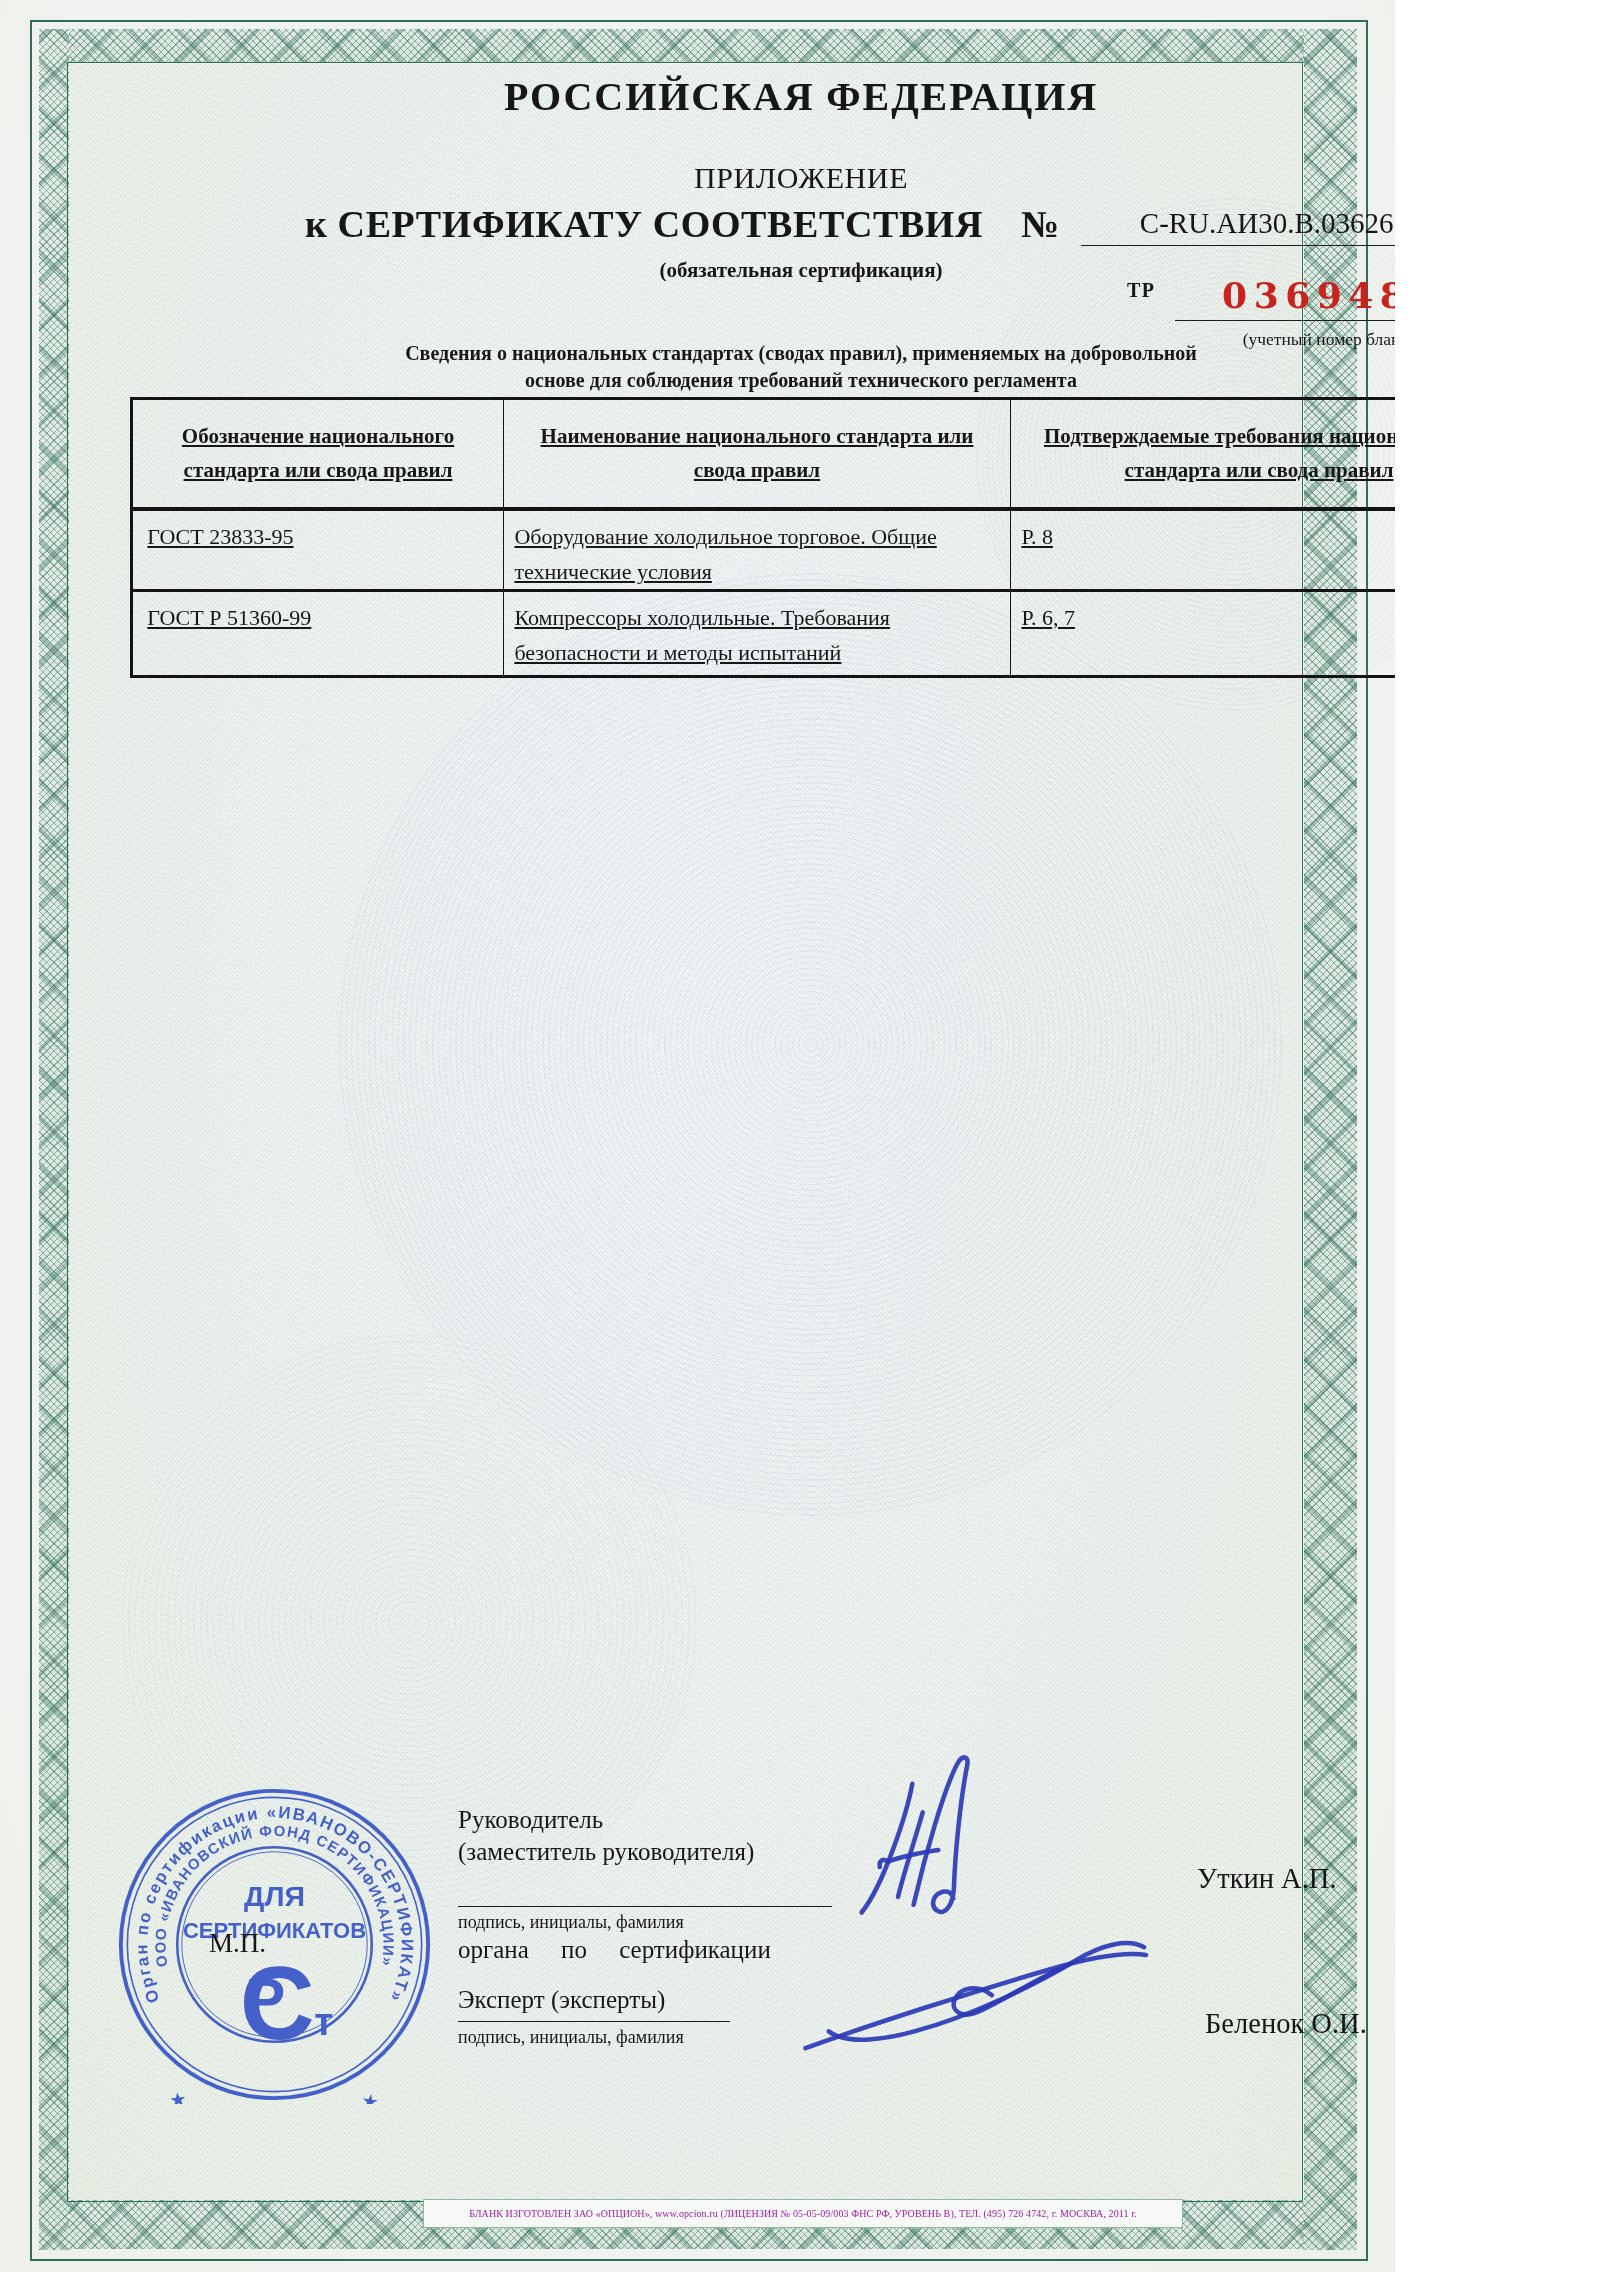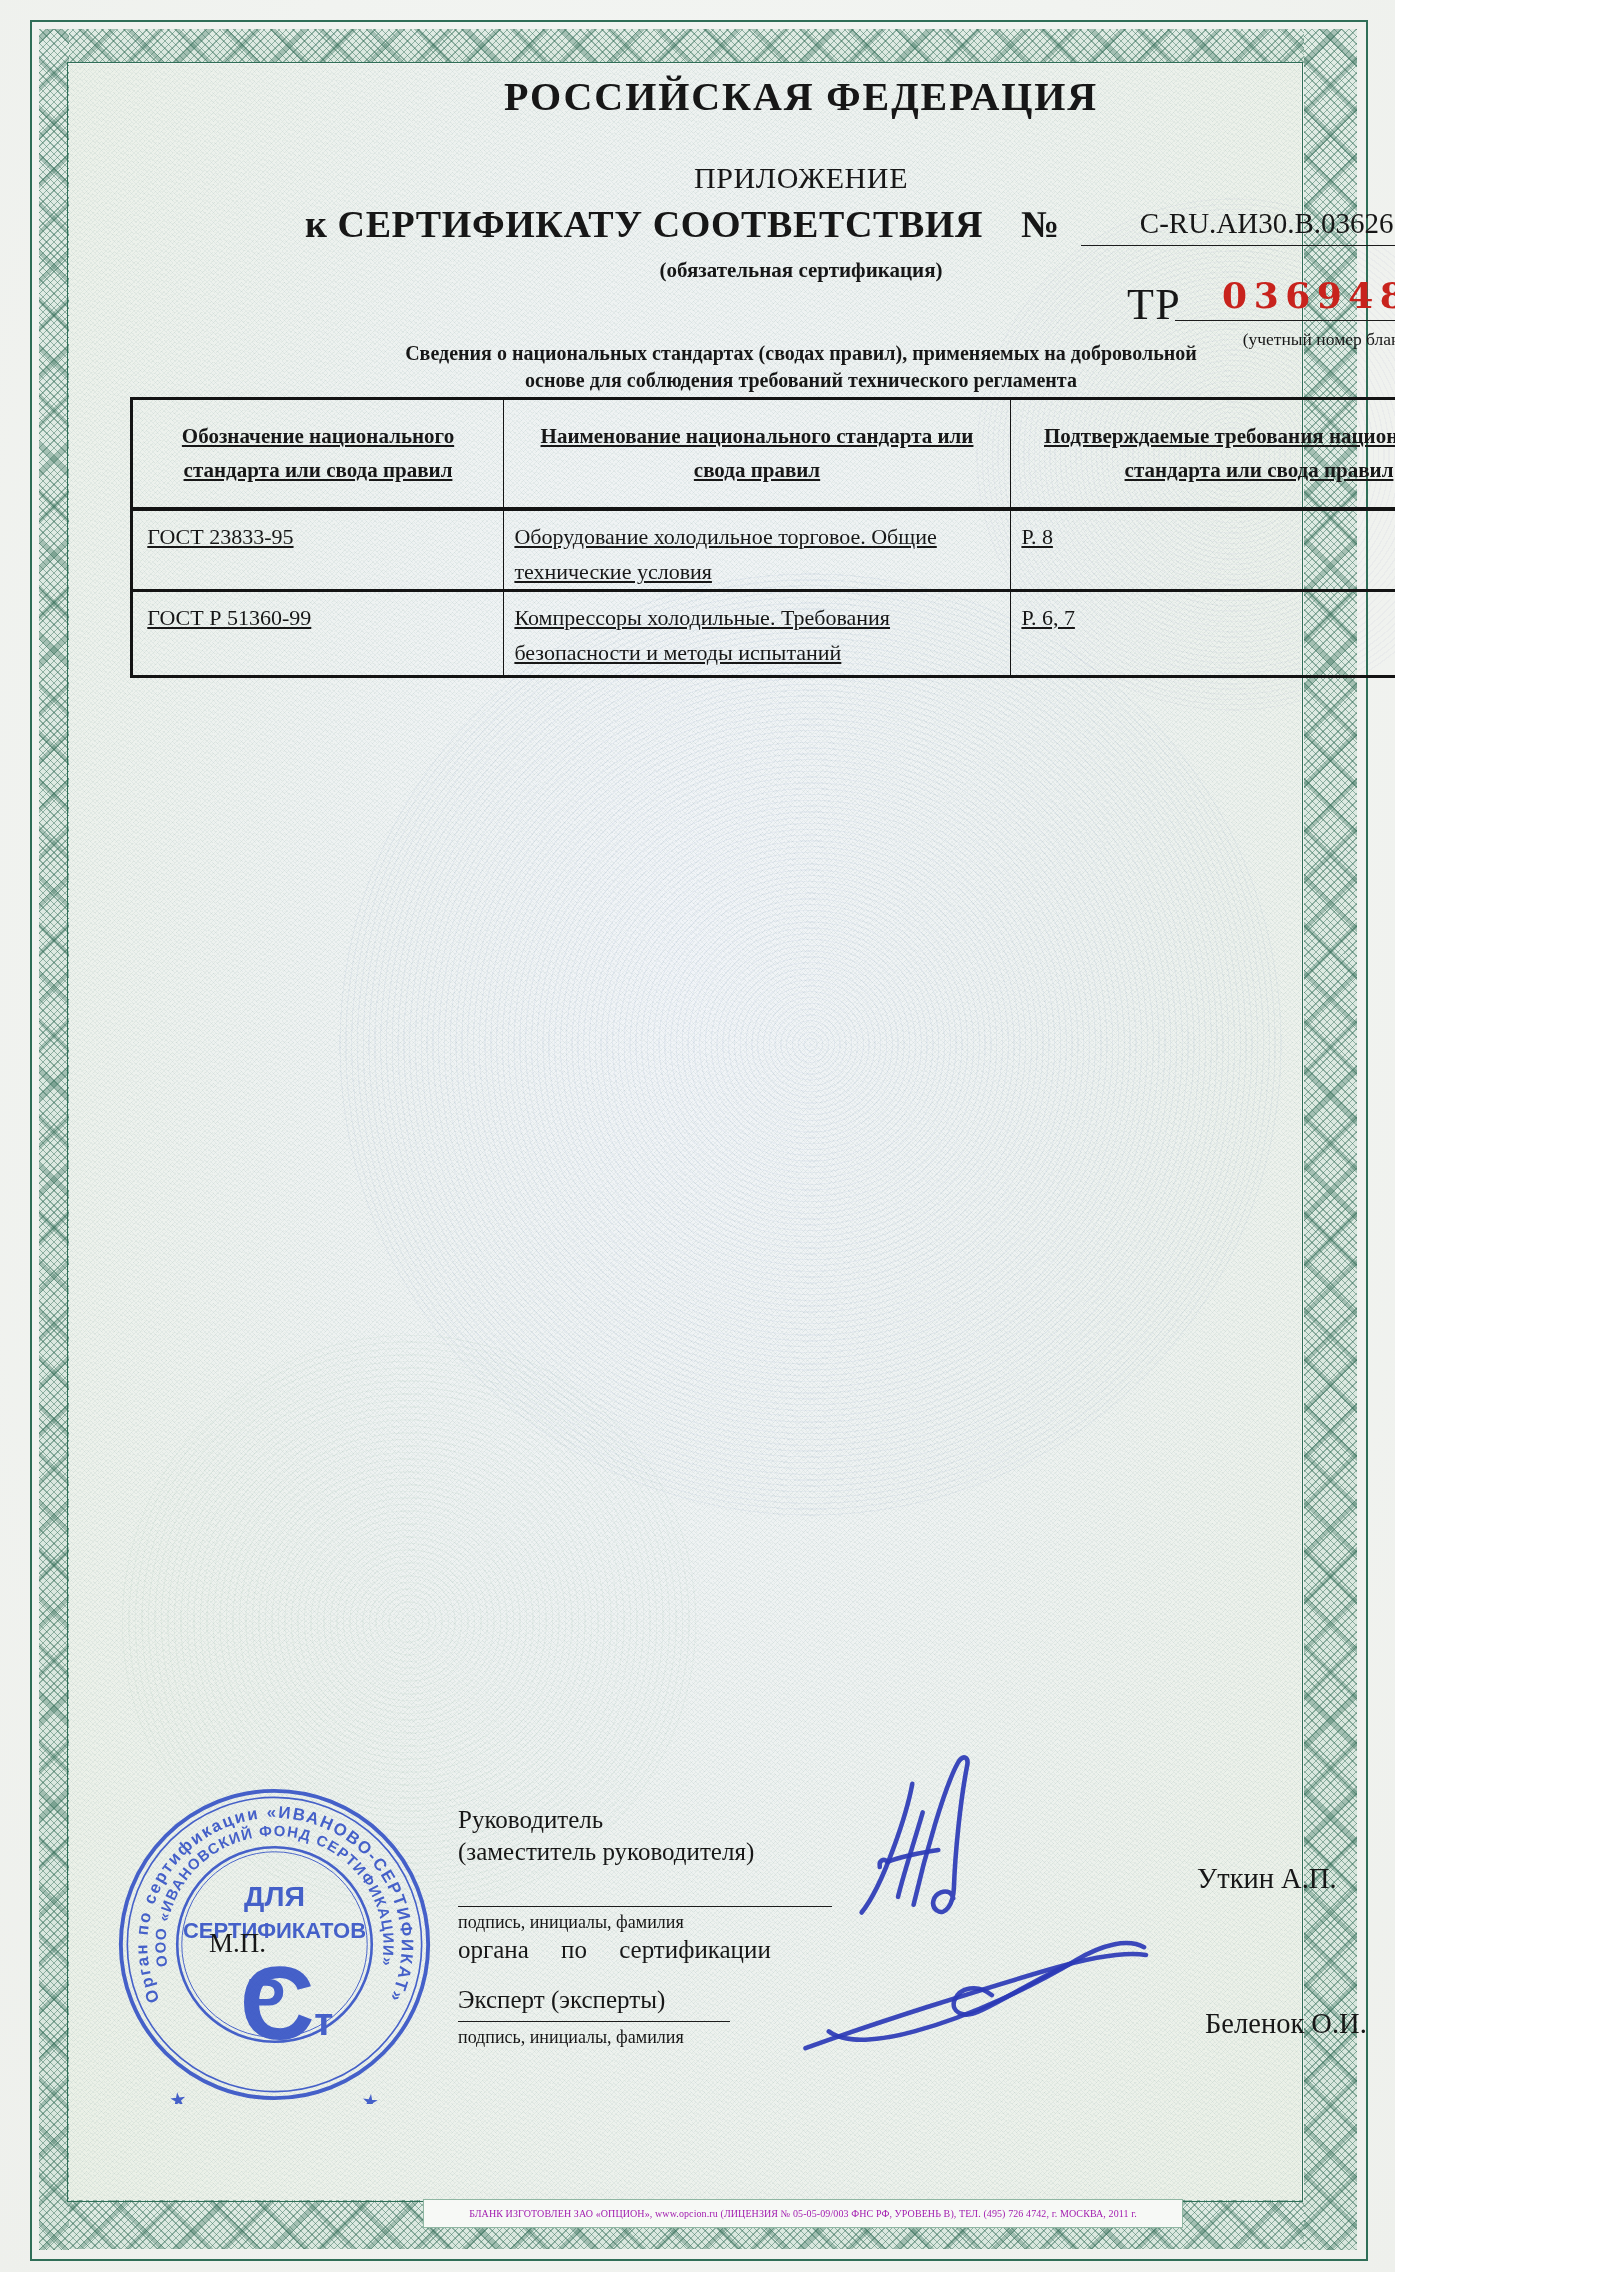--- a/index.html
+++ b/index.html
@@ -40,21 +40,21 @@
   
   .center-wrap{position:absolute;left:0;width:1602px;text-align:center;z-index:3;}
   .country{top:73px;font-size:40px;font-weight:bold;letter-spacing:1.9px;}
   .appendix{top:161px;font-size:30px;font-weight:normal;letter-spacing:0.6px;}
   .certline{position:absolute;left:305px;top:202px;z-index:3;display:flex;align-items:flex-end;white-space:nowrap;}
   .certline .lbl{font-size:38px;font-weight:bold;letter-spacing:0.6px;}
   .certline .num-sign{font-size:38px;font-weight:bold;margin-left:38px;}
   .certline .cert-num{margin-left:22px;min-width:337px;text-align:center;font-size:29px;
       border-bottom:1.9px solid #1c1c1c;padding:0 17px 5.2px 17px;}
   .cert-type{top:258px;font-size:21px;font-weight:bold;}
-  .tr-label{position:absolute;left:1127px;top:279px;font-size:44px;font-weight:normal;z-index:3;letter-spacing:1.3px;}
+  .tr-label{position:absolute;left:1127px;top:279px;font-size:20px;font-weight:bold;z-index:3;letter-spacing:1.3px;}
   .blank-num{position:absolute;left:1175px;top:274px;width:315px;text-align:center;z-index:3;
       font-family:"DejaVu Serif", serif;font-size:36px;font-weight:bold;color:#c8231d;letter-spacing:6.5px;
       border-bottom:1.9px solid #1c1c1c;padding-bottom:3.9px;}
   .blank-caption{position:absolute;left:1175px;top:329px;width:315px;text-align:center;font-size:17.5px;z-index:3;}
   .intro1{top:342px;font-size:20px;font-weight:bold;}
   .intro2{top:369px;font-size:20px;font-weight:bold;}
   
   .std-table-wrap{position:absolute;left:130px;top:397px;z-index:3;}
   table.std{border-collapse:collapse;width:1378px;table-layout:fixed;}
   table.std td,table.std th{border:1.9px solid #141414;text-decoration:underline;}

